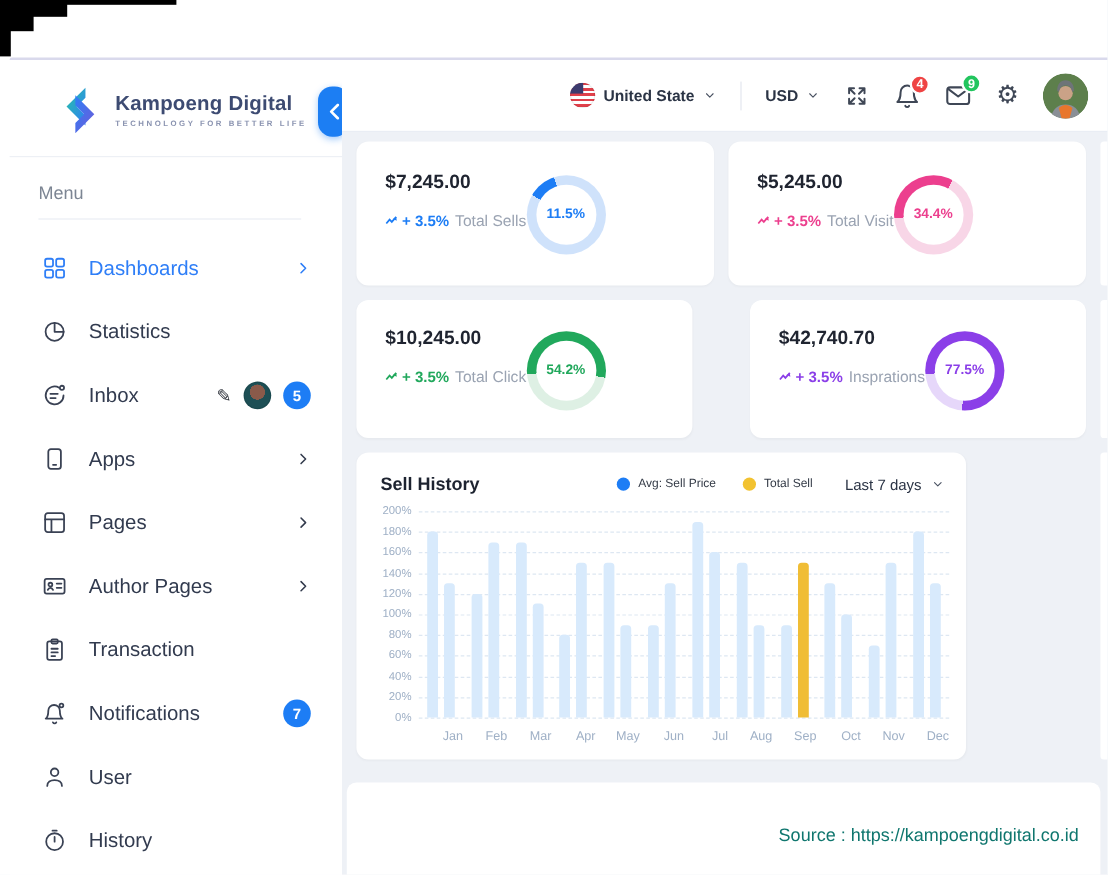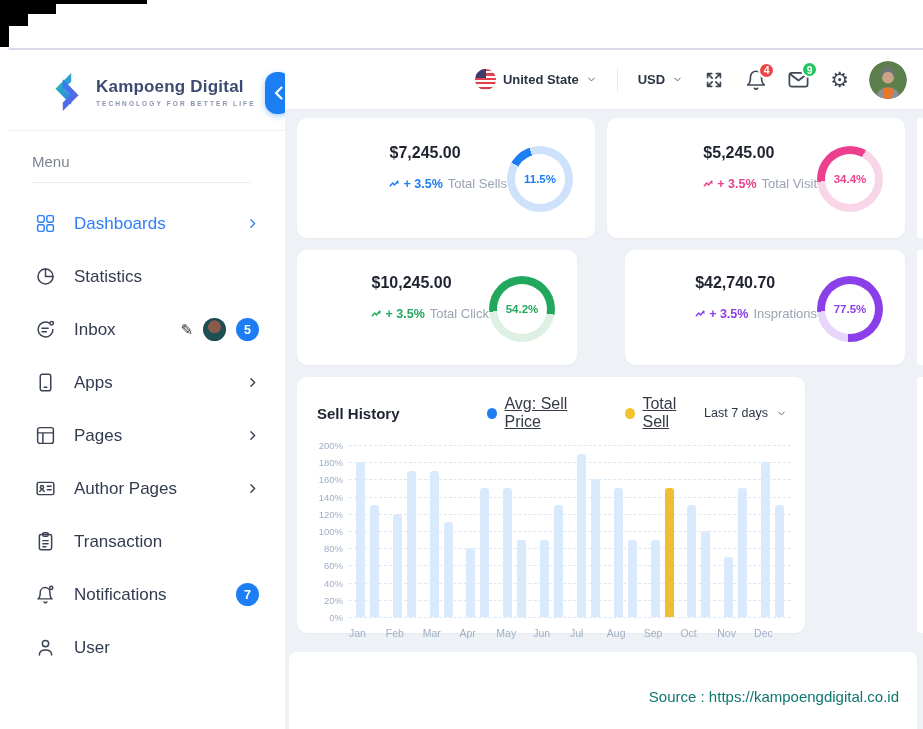--- a/index.html
+++ b/index.html
@@ -48,51 +48,51 @@
   .tb-badge { position:absolute; top:-7px; right:-8px; min-width:17px; height:17px; border-radius:50%; color:#fff; font-size:10.5px; font-weight:bold; display:flex; align-items:center; justify-content:center; border:2px solid #fff; }
   .tb-badge.red { background:#ef4444; }
   .tb-badge.green { background:#22c55e; }
   .gear { font-size:21px; color:#3f4756; line-height:1; cursor:pointer; }
   .tb-avatar { width:38px; height:38px; border-radius:50%; overflow:hidden; cursor:pointer; }
 
   
   .cards-row { position:absolute; left:12px; width:608px; display:flex; gap:12px; }
   .row1 { top:68px; }
   .row2 { top:200px;gap:48px; }
-  .stat-card { width:298px; height:120px; background:#fff; border-radius:10px; padding:26px 22px 0 24px; display:flex; justify-content:flex-end; box-shadow:0 1px 2px rgba(15,23,42,.03); }
+  .stat-card { width:298px; height:120px; background:#fff; border-radius:10px; padding:26px 22px 0 24px; display:flex; justify-content:flex-start; box-shadow:0 1px 2px rgba(15,23,42,.03); }
   .row2 .stat-card { height:115px; padding-top:24px; }
   .sc-amount { font-size:16px; font-weight:bold; color:#1f2430; }
   .sc-sub { display:flex; align-items:center; gap:5px; margin-top:14px; font-size:12.5px; }
   .sc-delta { font-weight:bold; display:flex; align-items:center; gap:3px; }
   .sc-label { color:#9aa3b2; font-size:13px; }
   .donut { width:66px; height:66px; border-radius:50%; position:relative; flex:0 0 auto; margin-top:2px; }
   .donut::before { content:""; position:absolute; inset:8px; border-radius:50%; background:#fff; }
   .donut span { position:absolute; inset:0; display:flex; align-items:center; justify-content:center; font-size:11.5px; font-weight:bold; }
 
   
   .sliver { position:absolute; right:0; width:6px; background:#fff; border-radius:3px 0 0 3px; }
 
   
   .chart-card { position:absolute; left:12px; top:327px; width:508px; height:256px; background:#fff; border-radius:10px; padding:18px 14px 0 14px; box-shadow:0 1px 2px rgba(15,23,42,.03); }
   .ch-head { display:flex; align-items:center; padding:0 4px 0 6px; }
   .ch-title { font-size:15px; font-weight:bold; color:#1d2330; width:170px; }
   .ch-legend { flex:1; display:flex; justify-content:center; gap:22px; }
-  .legend-item { display:flex; align-items:center; gap:7px; font-size:16px; color:#333a46; cursor:pointer;text-decoration:underline; }
+  .legend-item { display:flex; align-items:center; gap:7px; font-size:10px; color:#333a46; cursor:pointer; }
   .legend-dot { width:11px; height:11px; border-radius:50%; }
   .ch-range { display:flex; align-items:center; gap:8px; font-size:12.5px; color:#2b3445; cursor:pointer; }
   .ch-plot-wrap { display:flex; margin-top:14px; }
   .ch-ylabels { width:38px; position:relative; height:172px; }
   .ch-ylabels div { position:absolute; right:6px; transform:translateY(-50%); font-size:9.5px; color:#9fb0c6; }
   .ch-plot { position:relative; flex:1; height:172px; }
   .gridline { position:absolute; left:0; right:0; border-top:1px dashed #dde7f2; }
   .bars-row { position:absolute; inset:0; display:flex; }
   .month-slot { flex:1; display:flex; align-items:flex-end; justify-content:center; gap:5px; }
   .bar { width:9px; border-radius:3px 3px 0 0; }
   .ch-xlabels { display:flex; margin:10px 0 0 38px; }
-  .ch-xlabels div { flex:1; text-align:left; font-size:10.5px; color:#9fb0c6; }
+  .ch-xlabels div { flex:1; text-align:right; font-size:10.5px; color:#9fb0c6; }
 
   
   .bottom-panel { position:absolute; left:4px; right:6px; top:602px; bottom:0; background:#fff; border-radius:8px 8px 0 0; }
   .source-note { position:absolute; right:18px; top:36px; font-size:15px; color:#0f766e; }
 </style>
 </head>
 <body>
 
 <div class="blk" style="left:0;top:0;width:147px;height:4px;"></div>
 <div class="blk" style="left:0;top:0;width:56px;height:14px;"></div>
@@ -252,20 +252,29 @@
     <div class="menu-item">
       <span class="mi-icon">
         <svg width="21" height="21" viewBox="0 0 24 24">
             <circle cx="12" cy="7.5" r="3.6"></circle>
             <path d="M5 20.5c0-3.6 3-5.6 7-5.6s7 2 7 5.6"></path>
           </svg>
       </span>
       <span>User</span>
     </div>
 
+    <div class="menu-item">
+      <span class="mi-icon">
+        <svg width="21" height="21" viewBox="0 0 24 24">
+            <circle cx="12" cy="13" r="8"></circle>
+            <path d="M12 13V8.5M10 2.5h4"></path>
+          </svg>
+      </span>
+      <span>History</span>
+    </div>
 
   </div>
 </div>
 
 <div class="main">
 
   <div class="topbar">
     <div class="tb-group">
       <span class="flag"></span>
       <span>United State</span>

